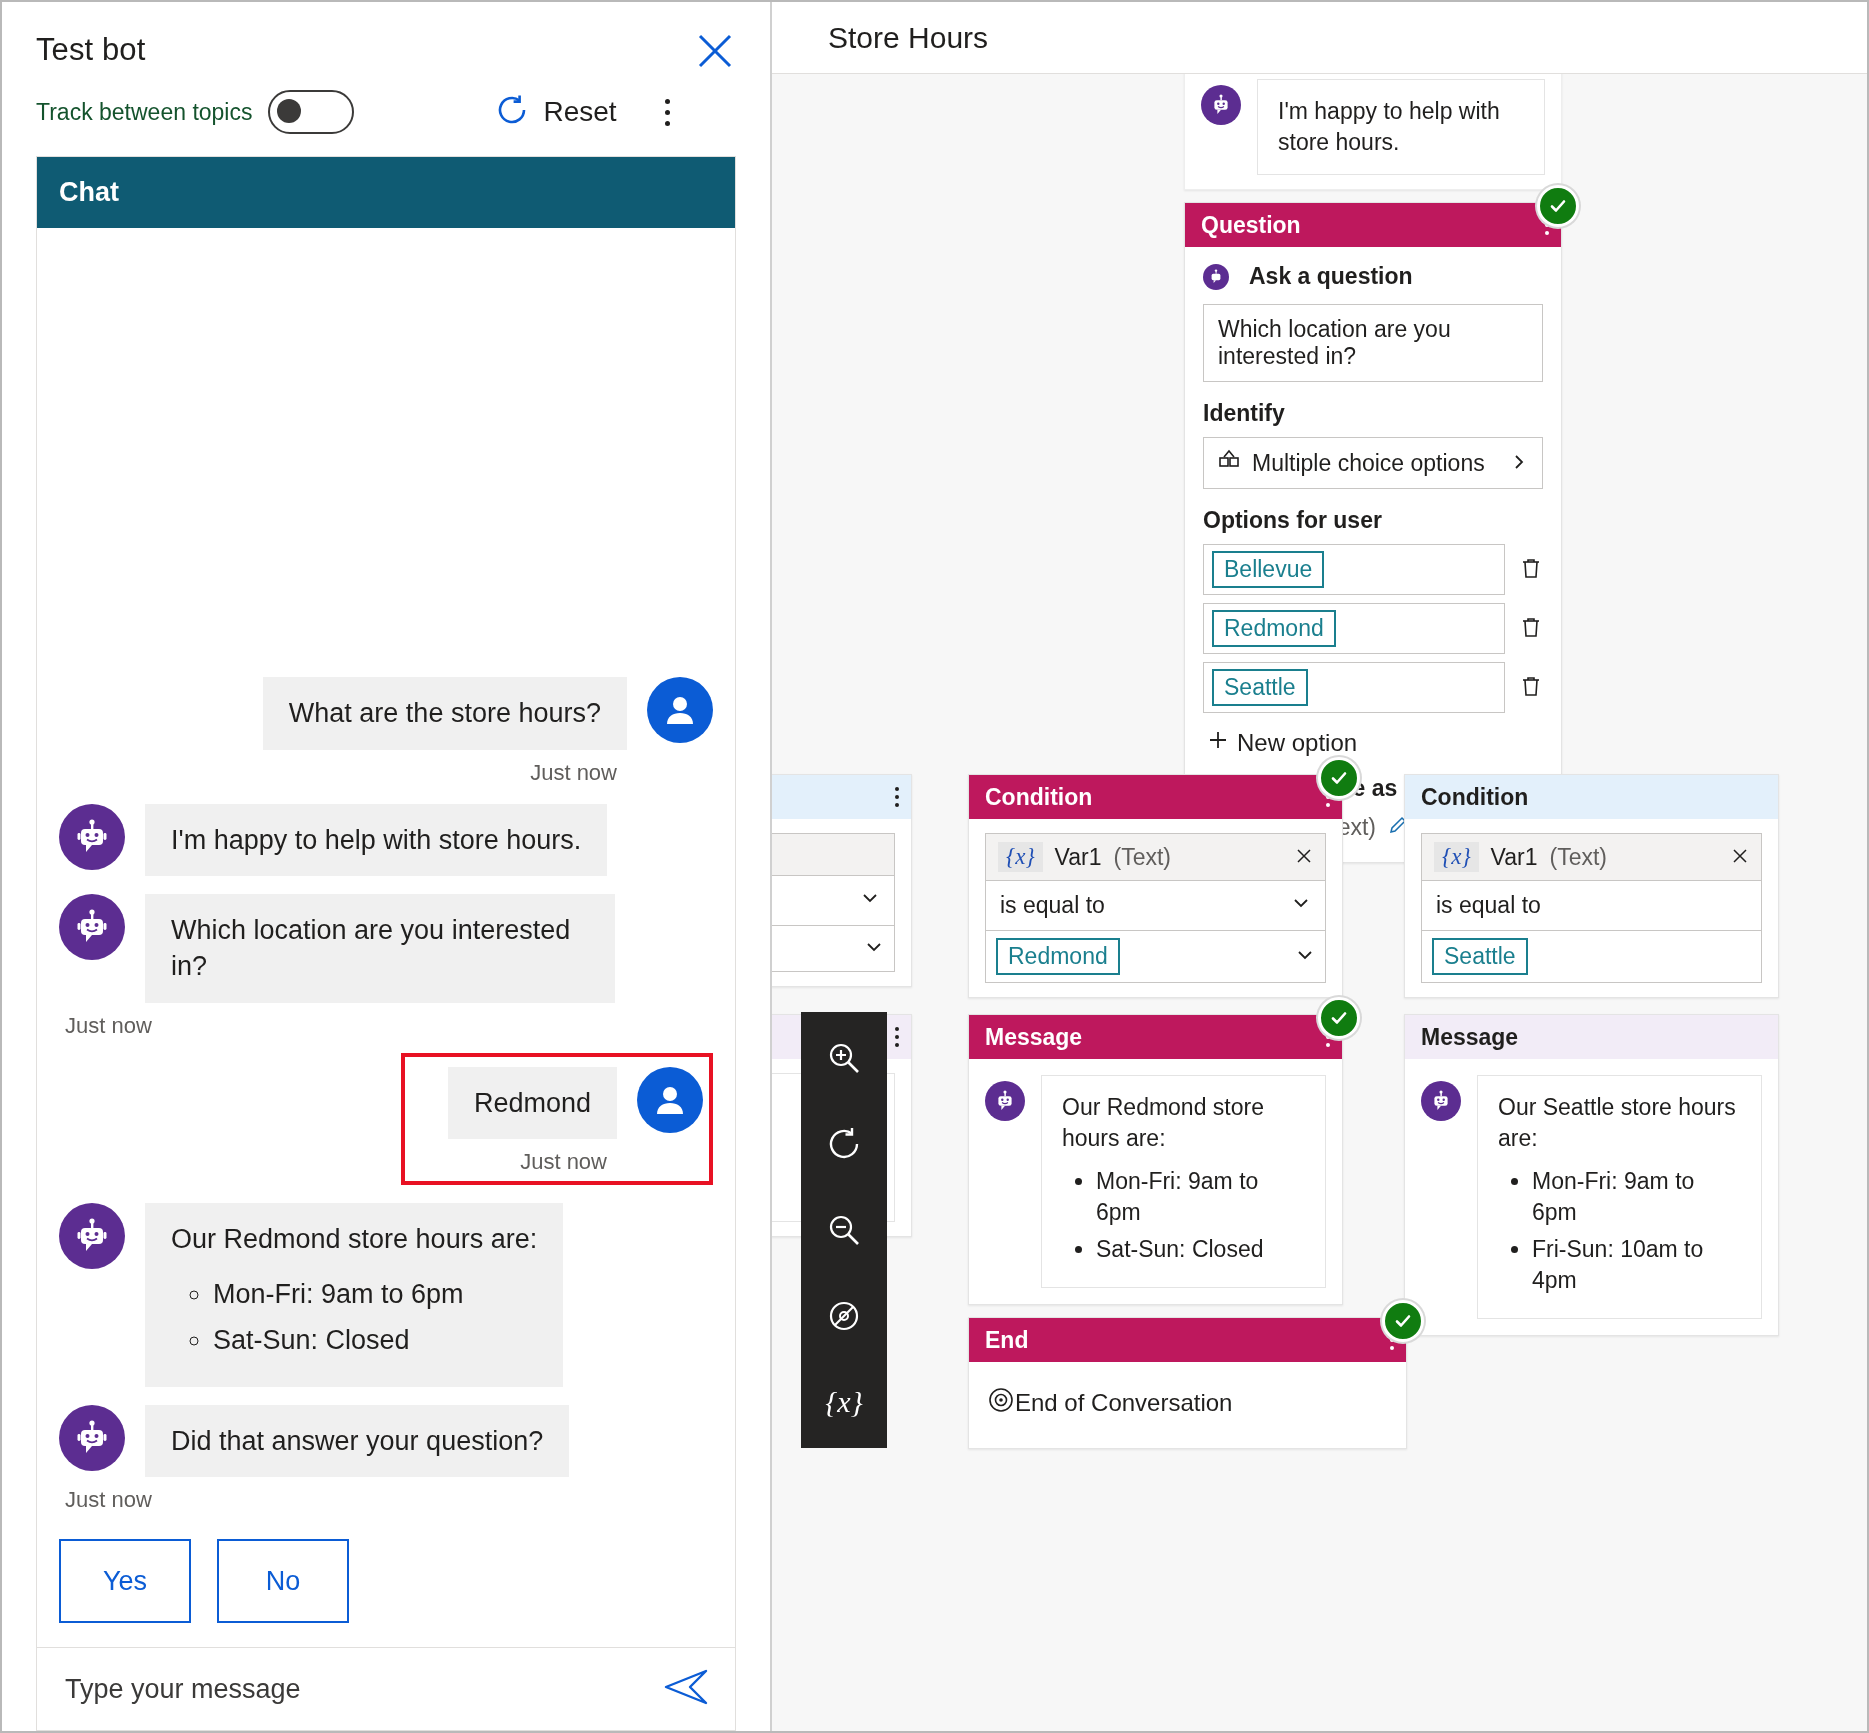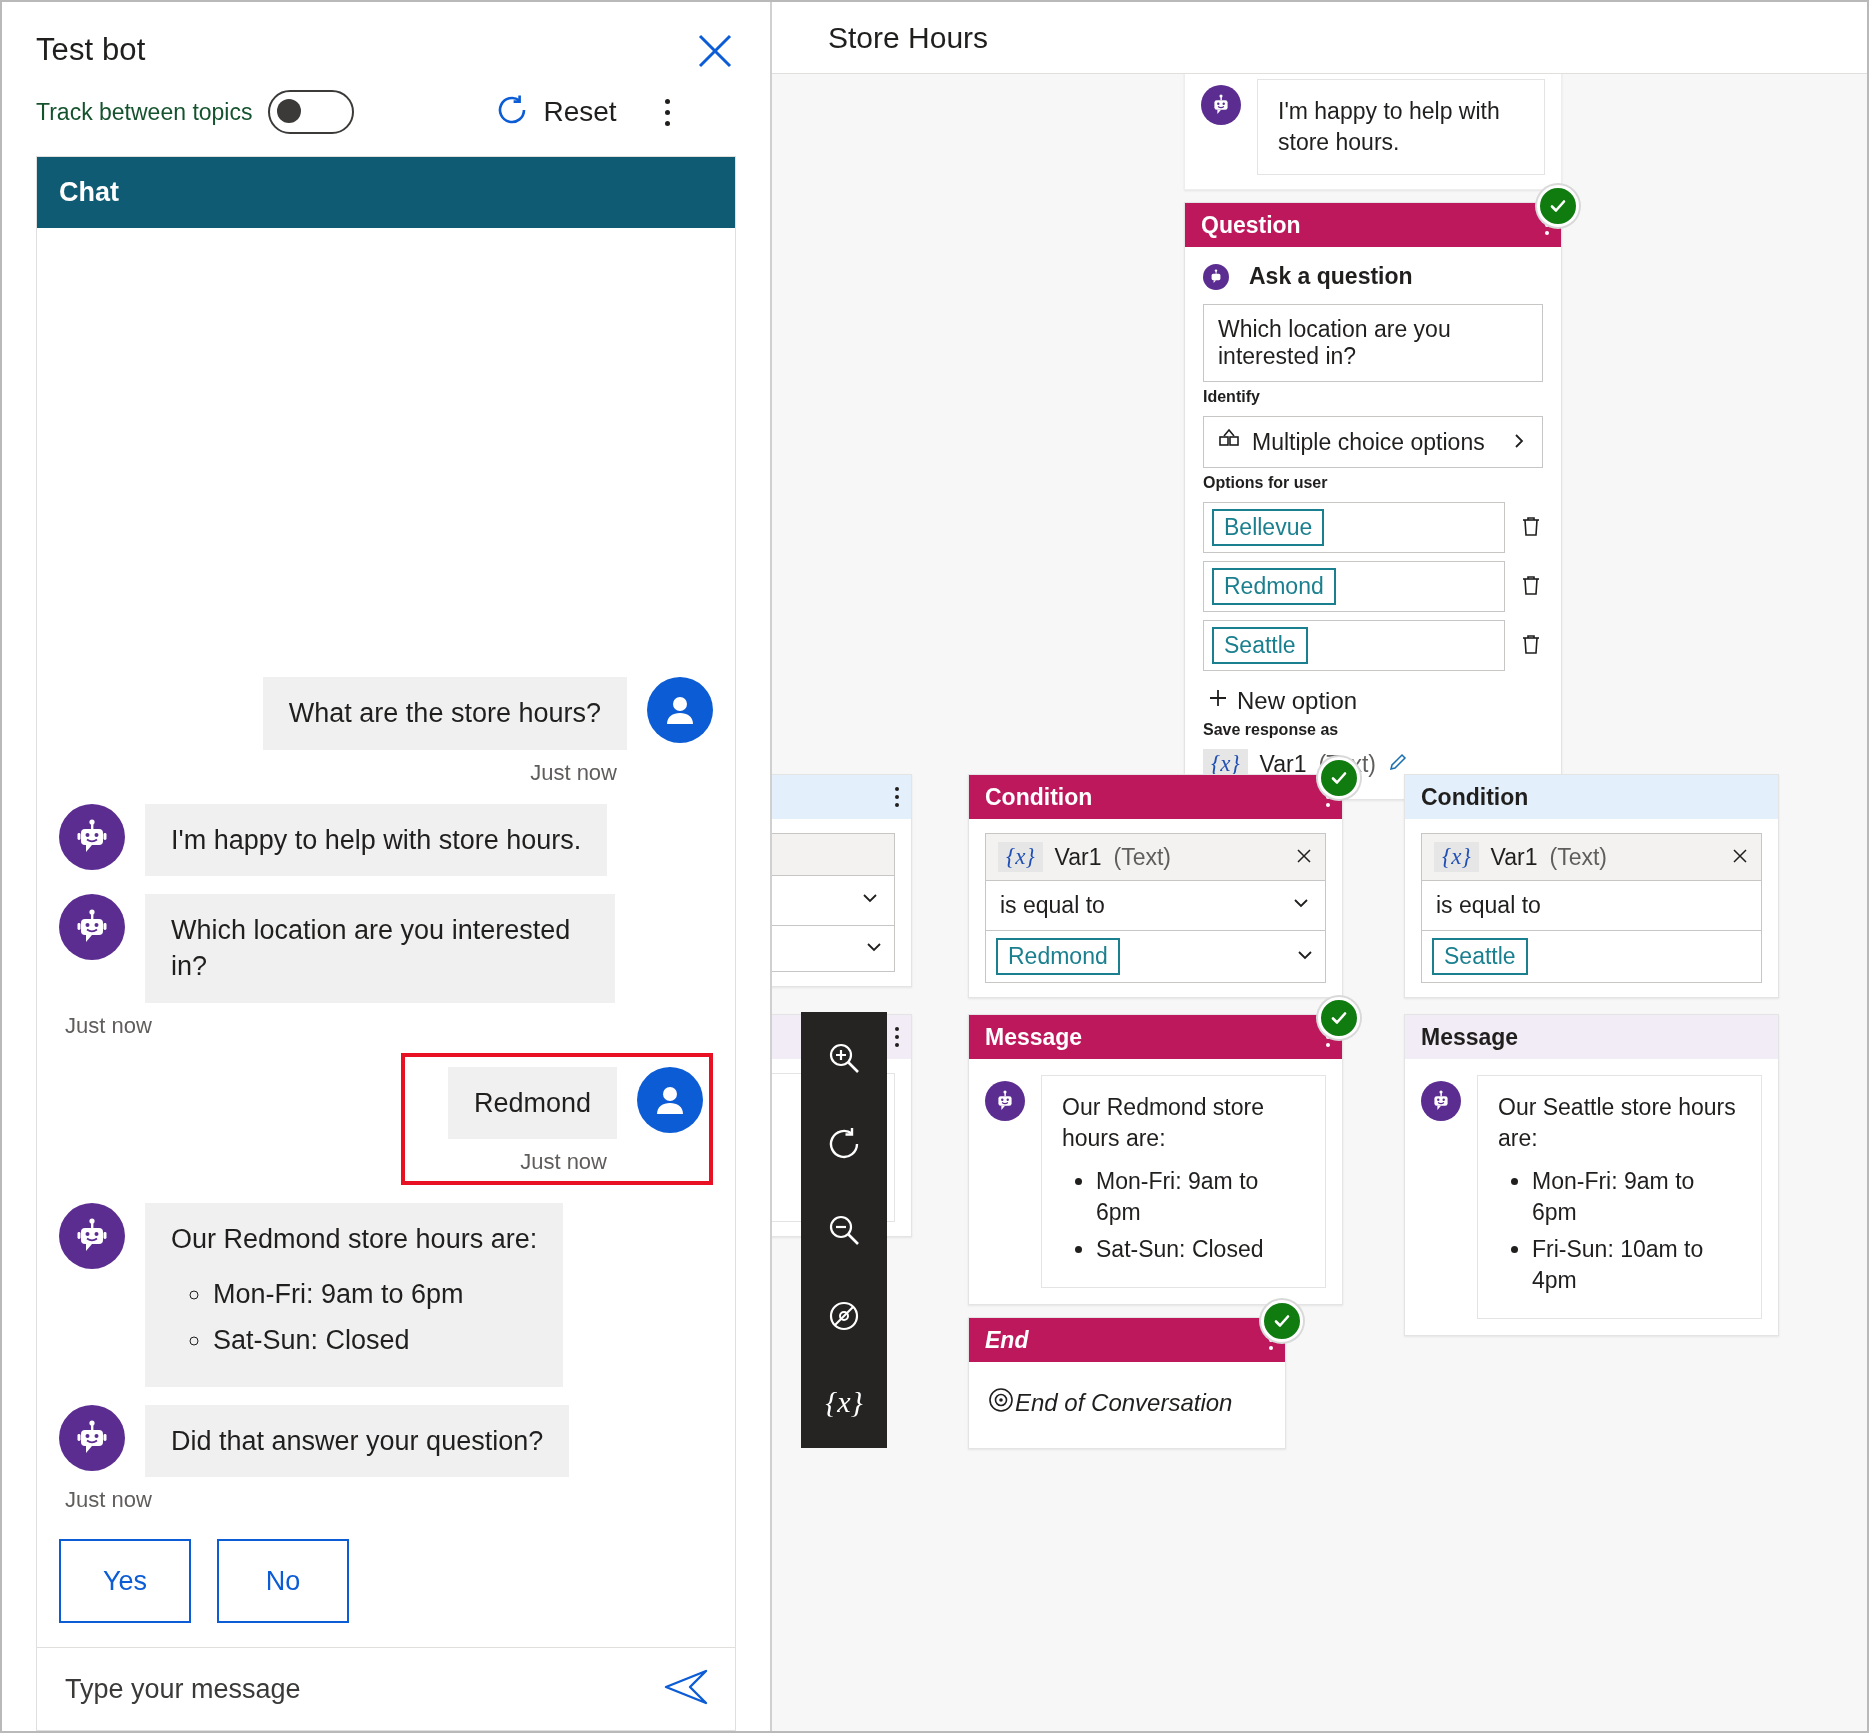--- a/index.html
+++ b/index.html
@@ -289,22 +289,22 @@
   }
   .field {
     border: 1px solid #c8c6c4;
     background: #ffffff;
     font-size: 23px;
     padding: 11px 14px;
     color: #201f1e;
     box-sizing: border-box;
   }
   .sect-label {
-    font-size: 16px; font-weight: bold;
-    margin: 6px 0 10px 0;
+    font-size: 23px; font-weight: bold;
+    margin: 18px 0 10px 0;
   }
   .select-field {
     border: 1px solid #c8c6c4;
     display: flex; align-items: center;
     gap: 12px;
     font-size: 23px;
     padding: 11px 14px;
     box-sizing: border-box;
     cursor: pointer;
   }
@@ -923,21 +923,21 @@
               <div>Our Seattle store hours are:</div>
               <ul>
                 <li>Mon-Fri: 9am to 6pm</li>
                 <li>Fri-Sun: 10am to 4pm</li>
               </ul>
             </div>
           </div>
         </div>
       </div>
 
-      <div class="node" style="left:196px; top:1243px; width:318px;font-style:italic;">
+      <div class="node" style="left:196px; top:1243px; width:439px;">
         <div class="check-badge">
           <svg width="22" height="22" viewBox="0 0 22 22" aria-hidden="true">
             <path d="M5 11.5 L9 15.5 L17 6.5" fill="none" stroke="#fff" stroke-width="2.6" stroke-linecap="round" stroke-linejoin="round"></path>
           </svg>
         </div>
         <div class="node-head green">
           <span>End</span>
           <span class="node-kebab">
               <i></i>
               <i></i>

